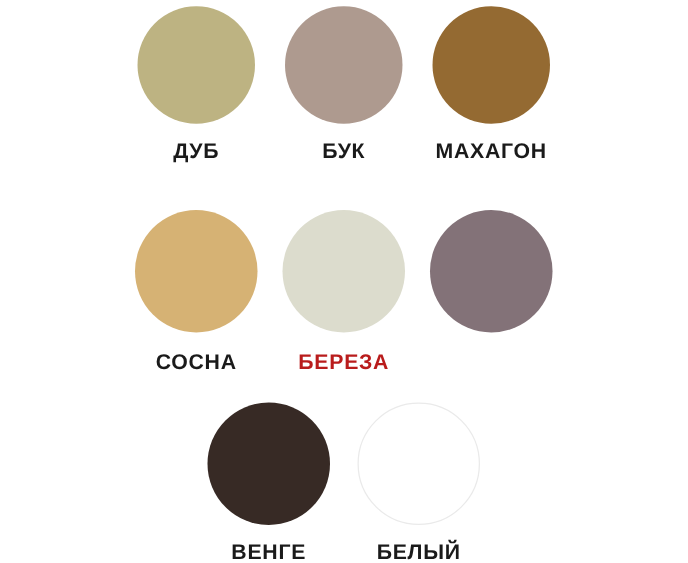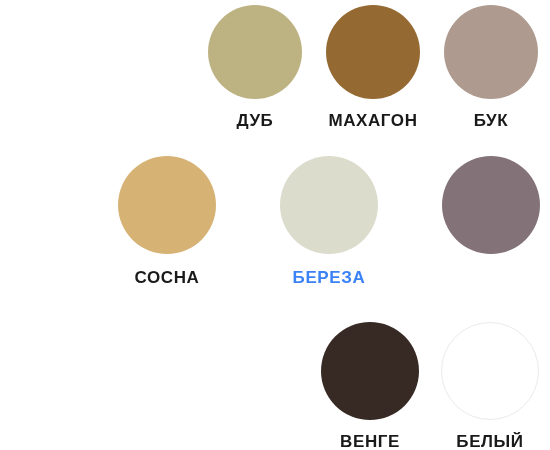--- a/index.html
+++ b/index.html
@@ -19,25 +19,25 @@
     width: 550px;
     height: 450px;
     background: #ffffff;
   }
 
   .swatch-row {
     position: absolute;
     left: 0;
     width: 550px;
     display: flex;
-    justify-content: flex-end;
+    justify-content: center;
   }
 
   .row-1 { top: 5px; }
-  .row-2 { top: 156px; gap: 44px; }
+  .row-2 { top: 168px; }
   .row-3 { top: 322px; }
 
   .swatch {
     display: flex;
     flex-direction: column;
     align-items: center;
   }
 
   .row-1 .swatch { width: 118px; }
   .row-2 .swatch { width: 118px; }
@@ -80,41 +80,41 @@
 <div class="palette" style="background: rgb(255, 255, 255);">
 
   <div class="swatch-row row-1">
 
     <div class="swatch">
       <div class="swatch-disc" style="background-color: rgb(189, 179, 130);"></div>
       <div class="swatch-label" style="color: rgb(26, 26, 26);">ДУБ</div>
     </div>
 
     <div class="swatch">
-      <div class="swatch-disc" style="background-color: rgb(148, 106, 50);"></div>
-      <div class="swatch-label" style="color: rgb(26, 26, 26);">МАХАГОН</div>
+      <div class="swatch-disc" style="background-color: rgb(174, 154, 143);"></div>
+      <div class="swatch-label" style="color: rgb(26, 26, 26);">БУК</div>
     </div>
 
     <div class="swatch">
-      <div class="swatch-disc" style="background-color: rgb(174, 154, 143);"></div>
-      <div class="swatch-label" style="color: rgb(26, 26, 26);">БУК</div>
+      <div class="swatch-disc" style="background-color: rgb(148, 106, 50);"></div>
+      <div class="swatch-label" style="color: rgb(26, 26, 26);">МАХАГОН</div>
     </div>
 
   </div>
 
   <div class="swatch-row row-2">
 
     <div class="swatch">
       <div class="swatch-disc" style="background-color: rgb(214, 178, 116);"></div>
       <div class="swatch-label" style="color: rgb(26, 26, 26);">СОСНА</div>
     </div>
 
     <div class="swatch">
       <div class="swatch-disc" style="background-color: rgb(220, 220, 205);"></div>
-      <div class="swatch-label" style="color: #3b82f6;">БЕРЕЗА</div>
+      <div class="swatch-label" style="color: #b91c1c;">БЕРЕЗА</div>
     </div>
 
     <div class="swatch">
       <div class="swatch-disc" style="background-color: rgb(131, 114, 120);"></div>
     </div>
 
   </div>
 
   <div class="swatch-row row-3">
 

